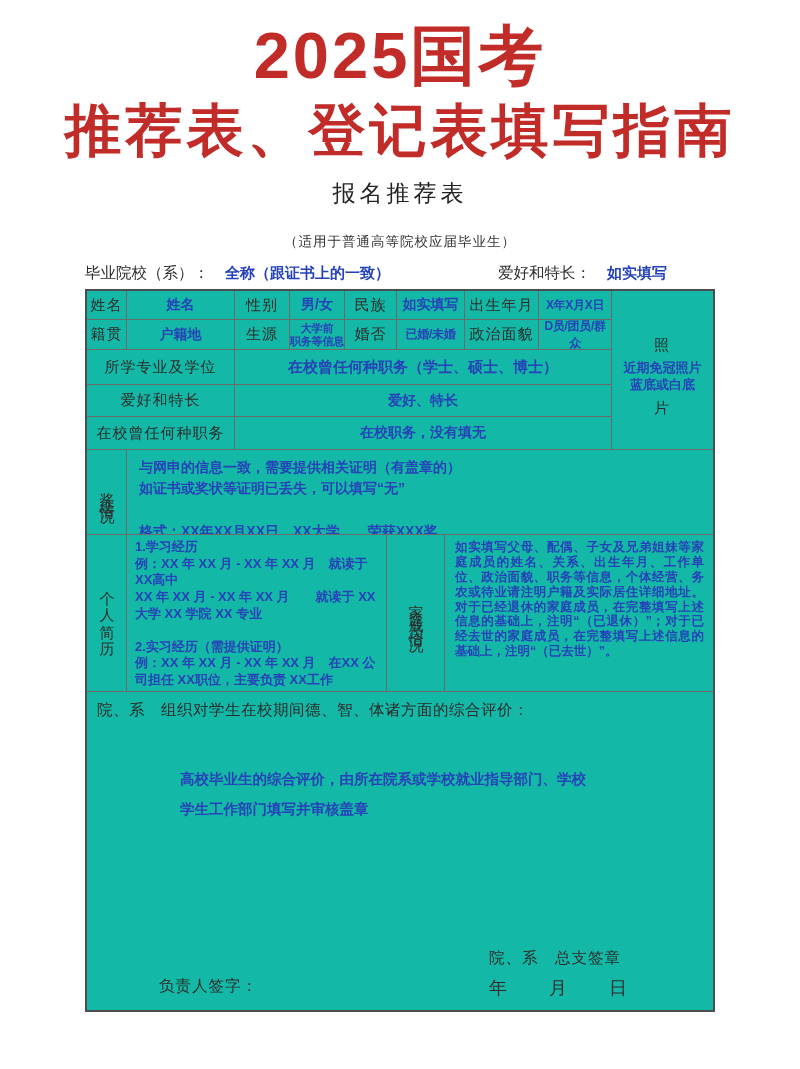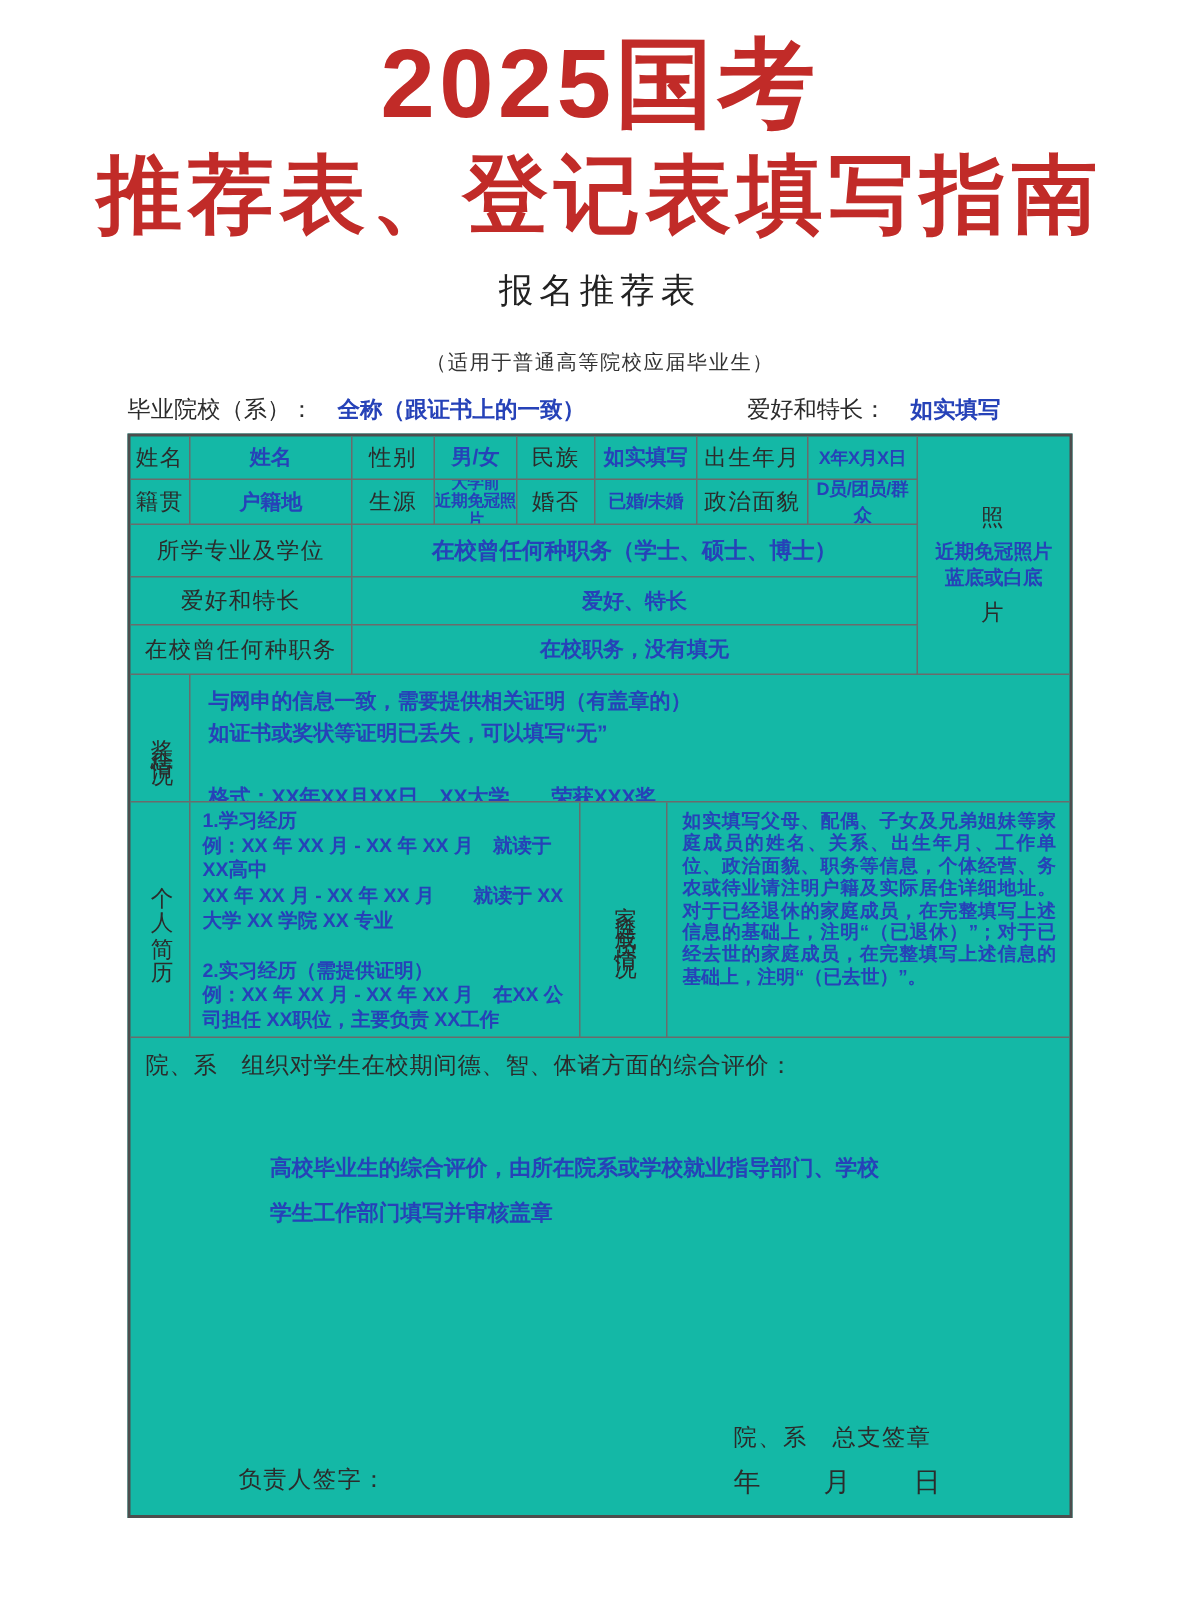--- a/index.html
+++ b/index.html
@@ -102,21 +102,21 @@
         <span class="photo-zh">照</span>
         <span class="val photo-note pre">近期免冠照片
 蓝底或白底</span>
         <span class="photo-zh">片</span>
       </div>
 
       <div class="c lbl">籍贯</div>
       <div class="c val">户籍地</div>
       <div class="c lbl">生源</div>
       <div class="c val val-sm pre">大学前
-近期免冠照片</div>
+职务等信息</div>
       <div class="c lbl">婚否</div>
       <div class="c val val-xs">已婚/未婚</div>
       <div class="c lbl">政治面貌</div>
       <div class="c val val-xs">D员/团员/群众</div>
 
       <div class="c lbl" style="grid-column:1/3">所学专业及学位</div>
       <div class="c val" style="grid-column:3/9; font-size:15px">在校曾任何种职务（学士、硕士、博士）</div>
 
       <div class="c lbl" style="grid-column:1/3">爱好和特长</div>
       <div class="c val" style="grid-column:3/9">爱好、特长</div>

